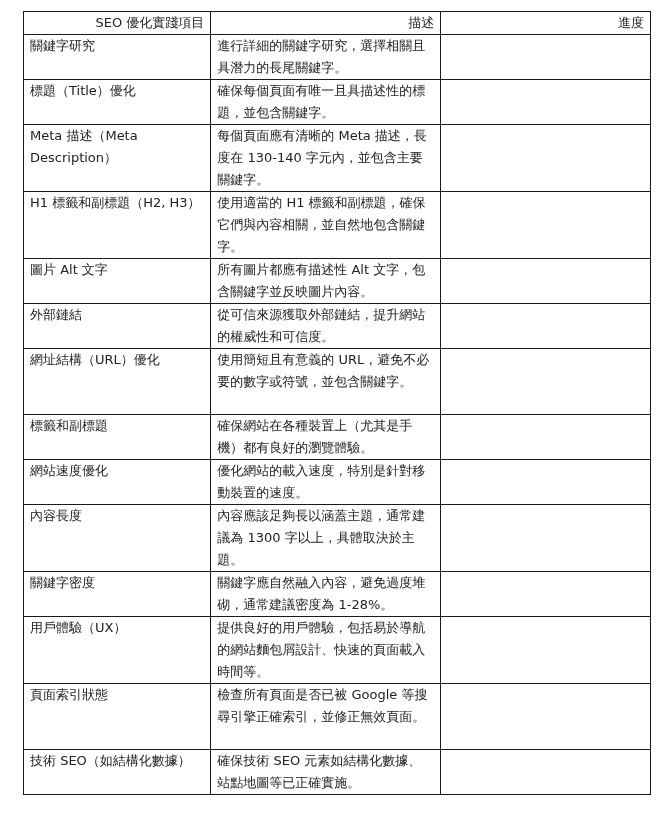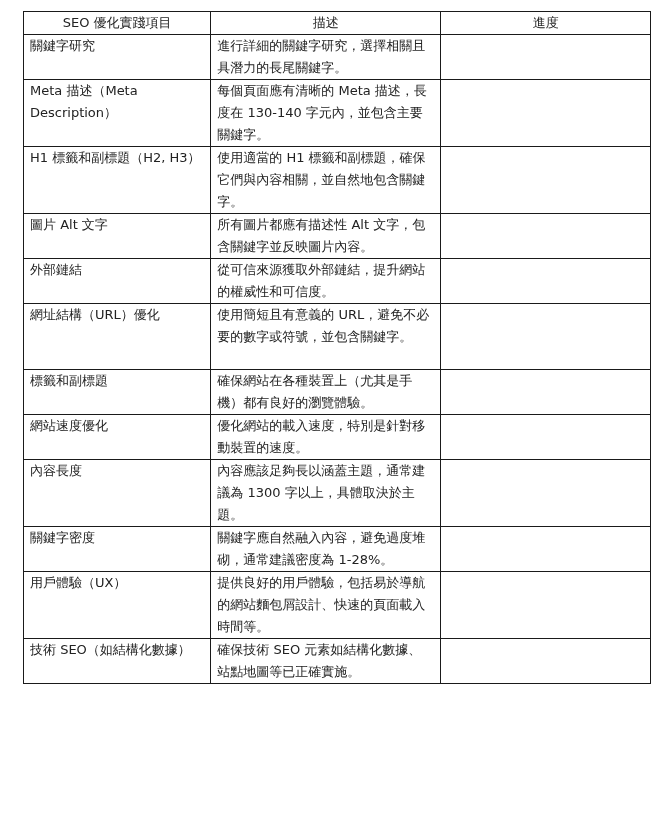--- a/index.html
+++ b/index.html
@@ -26,21 +26,21 @@
   .doc-table th, .doc-table td {
     border: 1.3px solid #1a1a1a;
     vertical-align: top;
     font-size: 13px;
     line-height: 22px;
     padding: 0 6px;
     overflow: hidden;
   }
   .doc-table th {
     font-weight: normal;
-    text-align: center;
+    text-align: right;
     height: 21px;
   }
   .col1 { width: 184px; }
   .col2 { width: 226px; }
   .col3 { width: 206px; }
   .doc-table td.desc { padding-left: 6px; padding-right: 10px; }
   tr.r2 td { height: 43px; margin-left: 41px; }
   tr.r3 td { height: 65px; }
 </style>
 </head>
@@ -56,20 +56,25 @@
     <tr>
       <th>SEO 優化實踐項目</th>
       <th>描述</th>
       <th>進度</th>
     </tr>
   </thead>
   <tbody>
     <tr class="r2">
       <td>關鍵字研究</td>
       <td class="desc">進行詳細的關鍵字研究，選擇相關且具潛力的長尾關鍵字。</td>
+      <td></td>
+    </tr>
+    <tr class="r2">
+      <td>標題（Title）優化</td>
+      <td class="desc">確保每個頁面有唯一且具描述性的標題，並包含關鍵字。</td>
       <td></td>
     </tr>
     <tr class="r3">
       <td>Meta 描述（Meta Description）</td>
       <td class="desc">每個頁面應有清晰的 Meta 描述，長度在 130-140 字元內，並包含主要關鍵字。</td>
       <td></td>
     </tr>
     <tr class="r3">
       <td>H1 標籤和副標題（H2, H3）</td>
       <td class="desc">使用適當的 H1 標籤和副標題，確保它們與內容相關，並自然地包含關鍵字。</td>
@@ -108,19 +113,24 @@
     <tr class="r2">
       <td>關鍵字密度</td>
       <td class="desc">關鍵字應自然融入內容，避免過度堆砌，通常建議密度為 1-28%。</td>
       <td></td>
     </tr>
     <tr class="r3">
       <td>用戶體驗（UX）</td>
       <td class="desc">提供良好的用戶體驗，包括易於導航的網站麵包屑設計、快速的頁面載入時間等。</td>
       <td></td>
     </tr>
+    <tr class="r3">
+      <td>頁面索引狀態</td>
+      <td class="desc">檢查所有頁面是否已被 Google 等搜尋引擎正確索引，並修正無效頁面。</td>
+      <td></td>
+    </tr>
     <tr class="r2">
       <td>技術 SEO（如結構化數據）</td>
       <td class="desc">確保技術 SEO 元素如結構化數據、站點地圖等已正確實施。</td>
       <td></td>
     </tr>
   </tbody>
 </table>
 
 </body></html>

